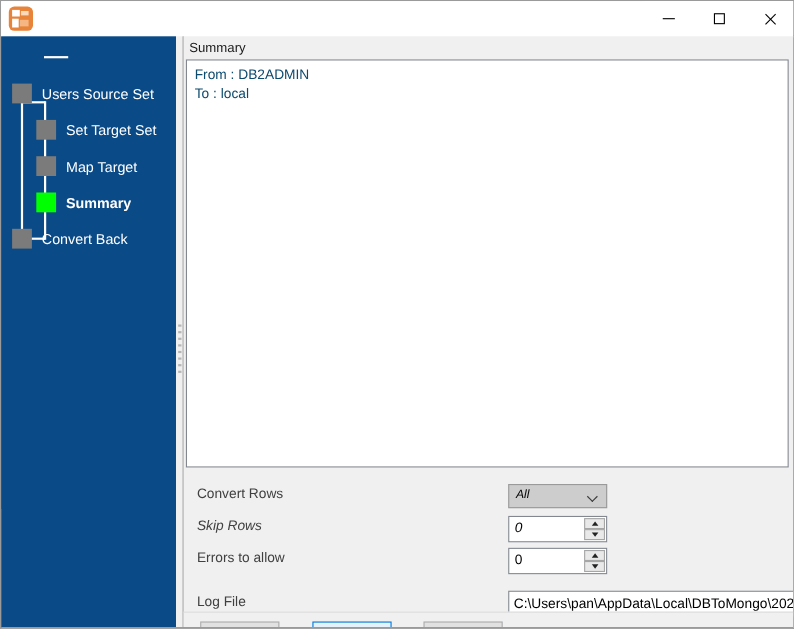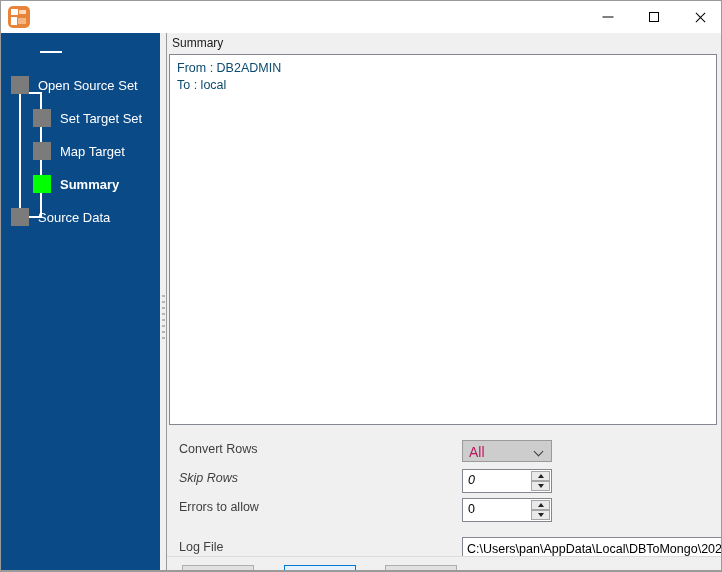--- a/index.html
+++ b/index.html
@@ -233,22 +233,23 @@
     left: 295px; top: 3px;
     width: 90px; height: 22px;
     box-sizing: border-box;
     background: #cdcdcd;
     border: 1px solid #9a9a9a;
     cursor: default;
   }
   #convert-rows-value {
     position: absolute;
     left: 6px; top: 3px;
-    font-size: 14px;
-    color: #be185d;
+    font-size: 11px;
+    color: #000000;
+    font-style: italic;
   }
   #convert-rows-chevron {
     position: absolute;
     right: 8px; top: 7px;
     width: 8px; height: 8px;
   }
   #convert-rows-chevron::before {
     content: "";
     position: absolute;
     left: 0; top: 0;
@@ -371,37 +372,37 @@
   <div id="sidebar">
 
     <div class="tree-line" style="left:18px; top:59px; width:2px; height:126px;"></div>
     <div class="tree-line" style="left:18px; top:59px; width:22px; height:2px;"></div>
     <div class="tree-line" style="left:18px; top:183px; width:22px; height:2px;"></div>
     <div class="tree-line" style="left:39px; top:59px; width:2px; height:126px;"></div>
     <div class="tree-line" style="left:39px; top:18px; width:22px; height:2px;"></div>
 
     <div class="tree-node" style="left:10px; top:42px;">
       <span class="node-box"></span>
-      <span class="node-label">Open Source Set</span>
+      <span class="node-label">Users Source Set</span>
     </div>
     <div class="tree-node" style="left:32px; top:75px;">
       <span class="node-box"></span>
       <span class="node-label">Set Target Set</span>
     </div>
     <div class="tree-node" style="left:32px; top:108px;">
       <span class="node-box"></span>
       <span class="node-label">Map Target</span>
     </div>
     <div class="tree-node" style="left:32px; top:141px;">
       <span class="node-box active"></span>
       <span class="node-label active">Summary</span>
     </div>
     <div class="tree-node" style="left:10px; top:174px;">
       <span class="node-box"></span>
-      <span class="node-label">Source Data</span>
+      <span class="node-label">Convert Back</span>
     </div>
   </div>
 
   <div id="splitter">
     <div id="splitter-grip">
       <i></i>
         <i></i>
         <i></i>
         <i></i>
         <i></i>

